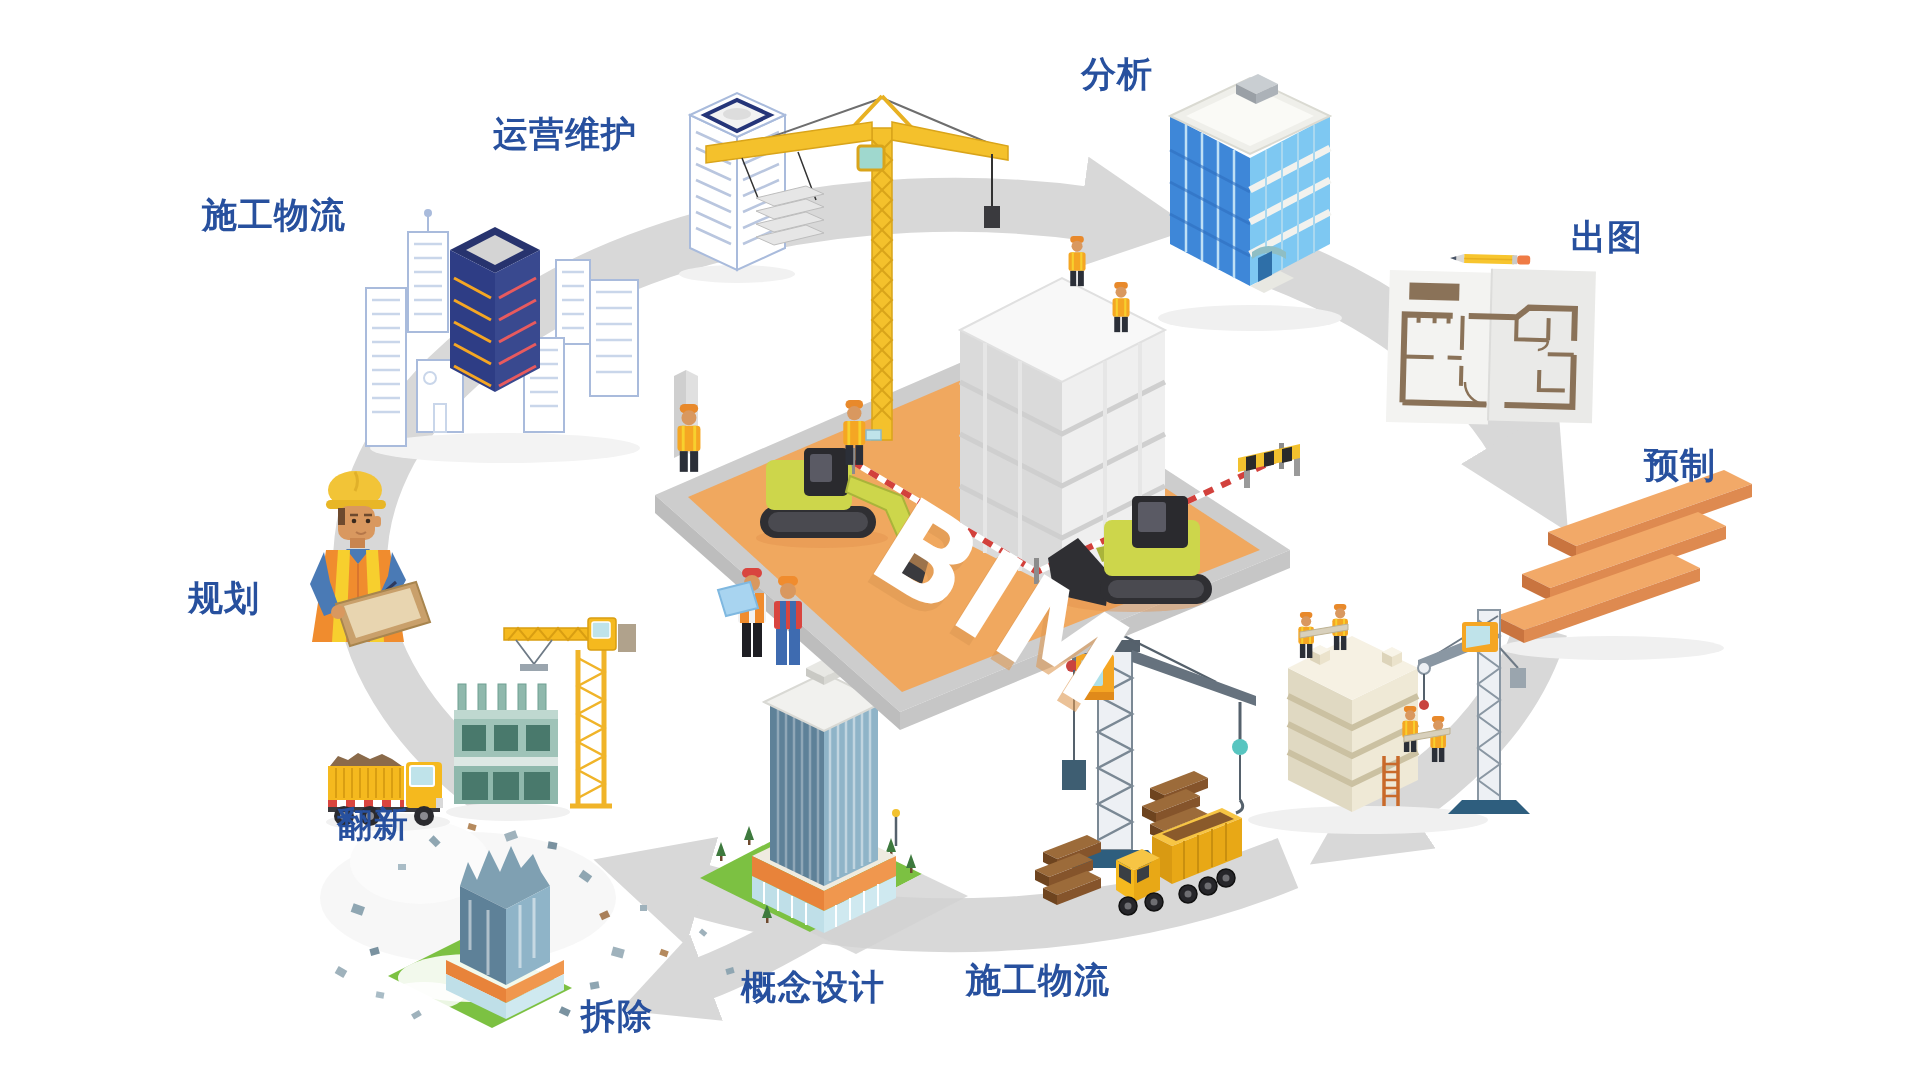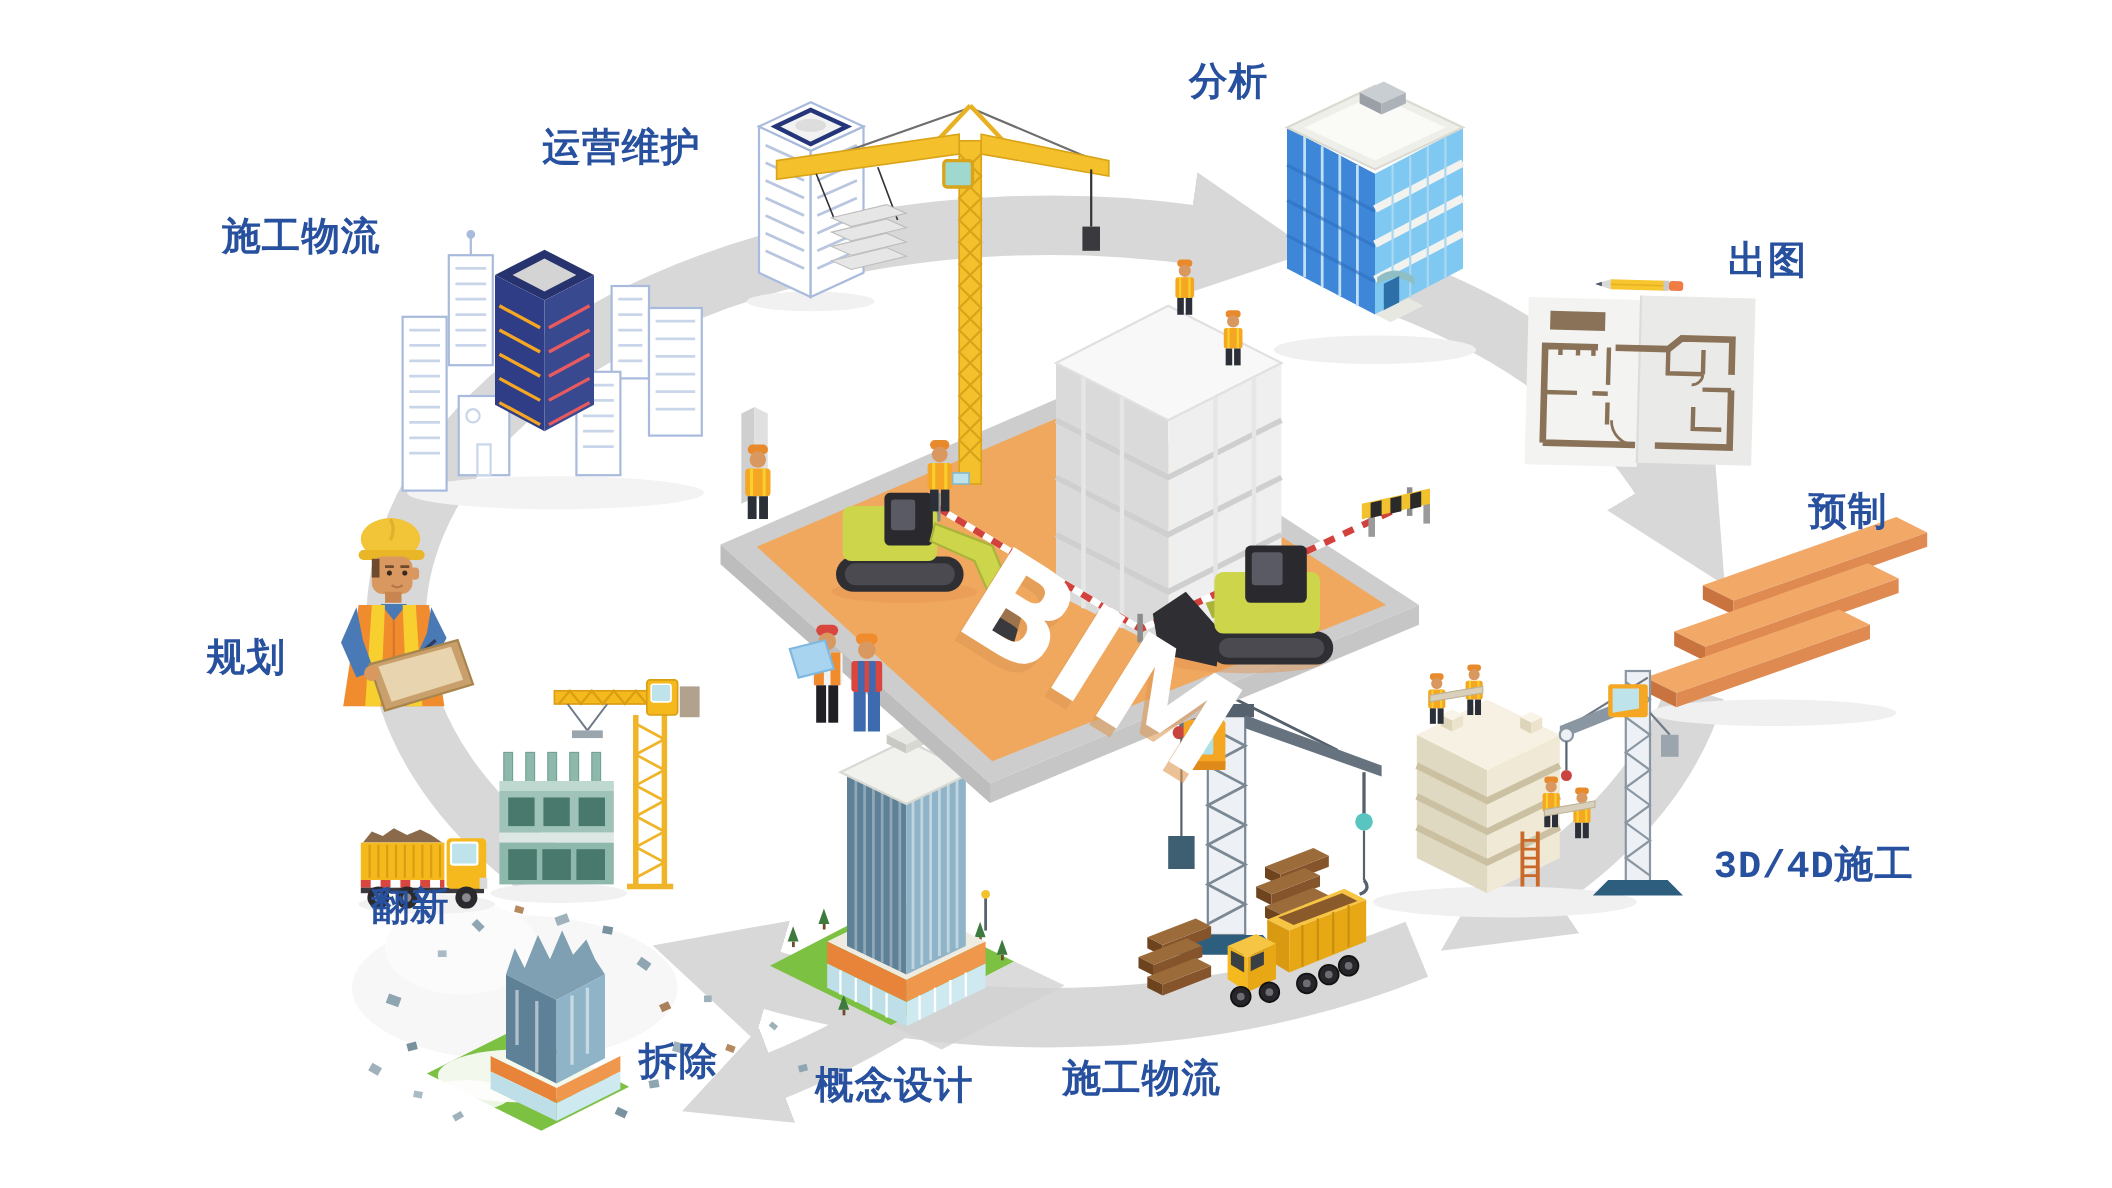--- a/index.html
+++ b/index.html
@@ -2,21 +2,21 @@
 <html><head>
 <meta charset="utf-8">
 <style>
   html,body{margin:0;padding:0;background:#ffffff;}
   body{width:1920px;height:1080px;overflow:hidden;
        font-family:"DejaVu Sans","Liberation Sans",sans-serif;}
   .stage{position:relative;width:1920px;height:1080px;background:#ffffff;}
   svg.scene{position:absolute;left:0;top:0;}
   .stage-label{position:absolute;transform:translate(-50%,-50%);
        font-size:35px;font-weight:700;color:#27509E;
-       white-space:nowrap;letter-spacing:1px;font-family:Liberation Mono, monospace;}
+       white-space:nowrap;letter-spacing:1px;}
 </style>
 </head>
 <body>
 
 <div class="stage">
 
 <svg class="scene" width="1920" height="1080" viewBox="0 0 1920 1080">
 <defs>
   <marker id="arrowhead" viewBox="0 0 4 4" refX="0.3" refY="2" markerWidth="2.1" markerHeight="2.1" orient="auto" markerUnits="strokeWidth">
     <path d="M0 0 L4 2 L0 4 Z" fill="#D8D8D8"></path>
@@ -544,19 +544,18 @@
   </g>
 </g>
 </svg>
 
 <div class="stage-label" style="left:224px;top:598px">规划</div>
 <div class="stage-label" style="left:274px;top:215px">施工物流</div>
 <div class="stage-label" style="left:565px;top:134px">运营维护</div>
 <div class="stage-label" style="left:1117px;top:74px">分析</div>
 <div class="stage-label" style="left:1607px;top:237px">出图</div>
 <div class="stage-label" style="left:1680px;top:465px">预制</div>
-<div class="stage-label" style="left:1649px;top:786px">3D/4D施工</div>
 <div class="stage-label" style="left:1038px;top:980px">施工物流</div>
 <div class="stage-label" style="left:813px;top:987px">概念设计</div>
-<div class="stage-label" style="left:617px;top:965px">拆除</div>
+<div class="stage-label" style="left:617px;top:1016px">拆除</div>
 <div class="stage-label" style="left:373px;top:824px">翻新</div>
 
 </div>
 
 </body></html>

